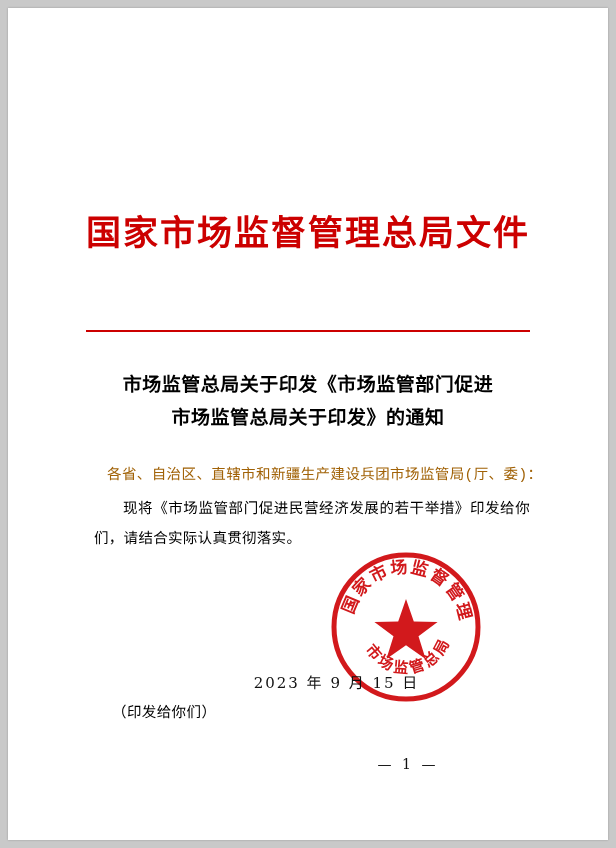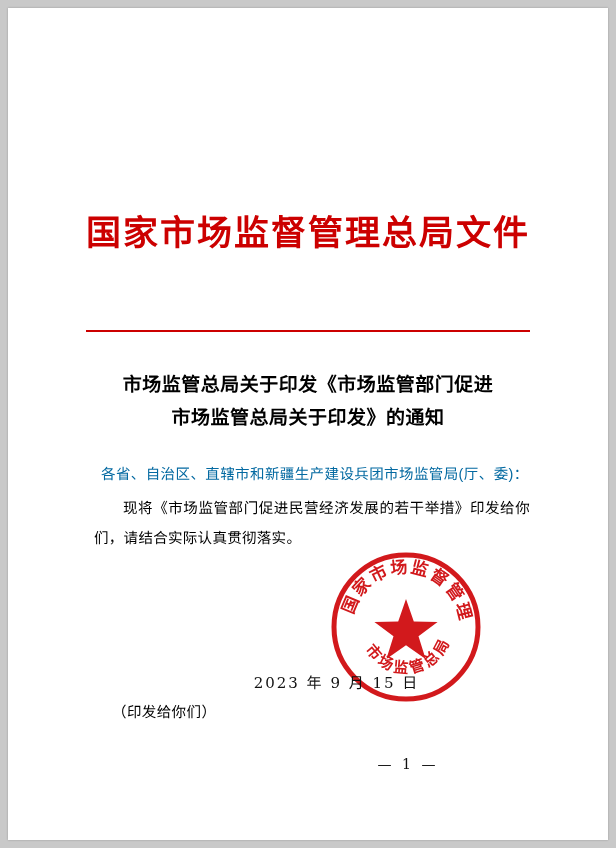--- a/index.html
+++ b/index.html
@@ -65,25 +65,25 @@
     color: #000000;
     font-family: "DejaVu Serif", "Liberation Serif", serif;
     font-weight: bold;
     font-size: 19px;
     line-height: 33px;
     letter-spacing: 0.5px;
   }
   .subject .line { display: block; }
   .addressee {
     position: absolute;
-    left: 93px;
+    left: 99px;
     top: 454px;
     width: 436px;
-    color: #0369a1;
-    font-family: Liberation Sans, sans-serif;
+    color: #a16207;
+    font-family: Liberation Mono, monospace;
     font-size: 14.5px;
     letter-spacing: 0.4px;
   }
   .body-text {
     position: absolute;
     left: 86px;
     top: 486px;
     width: 436px;
     color: #000000;
     font-family: Liberation Mono, monospace;

